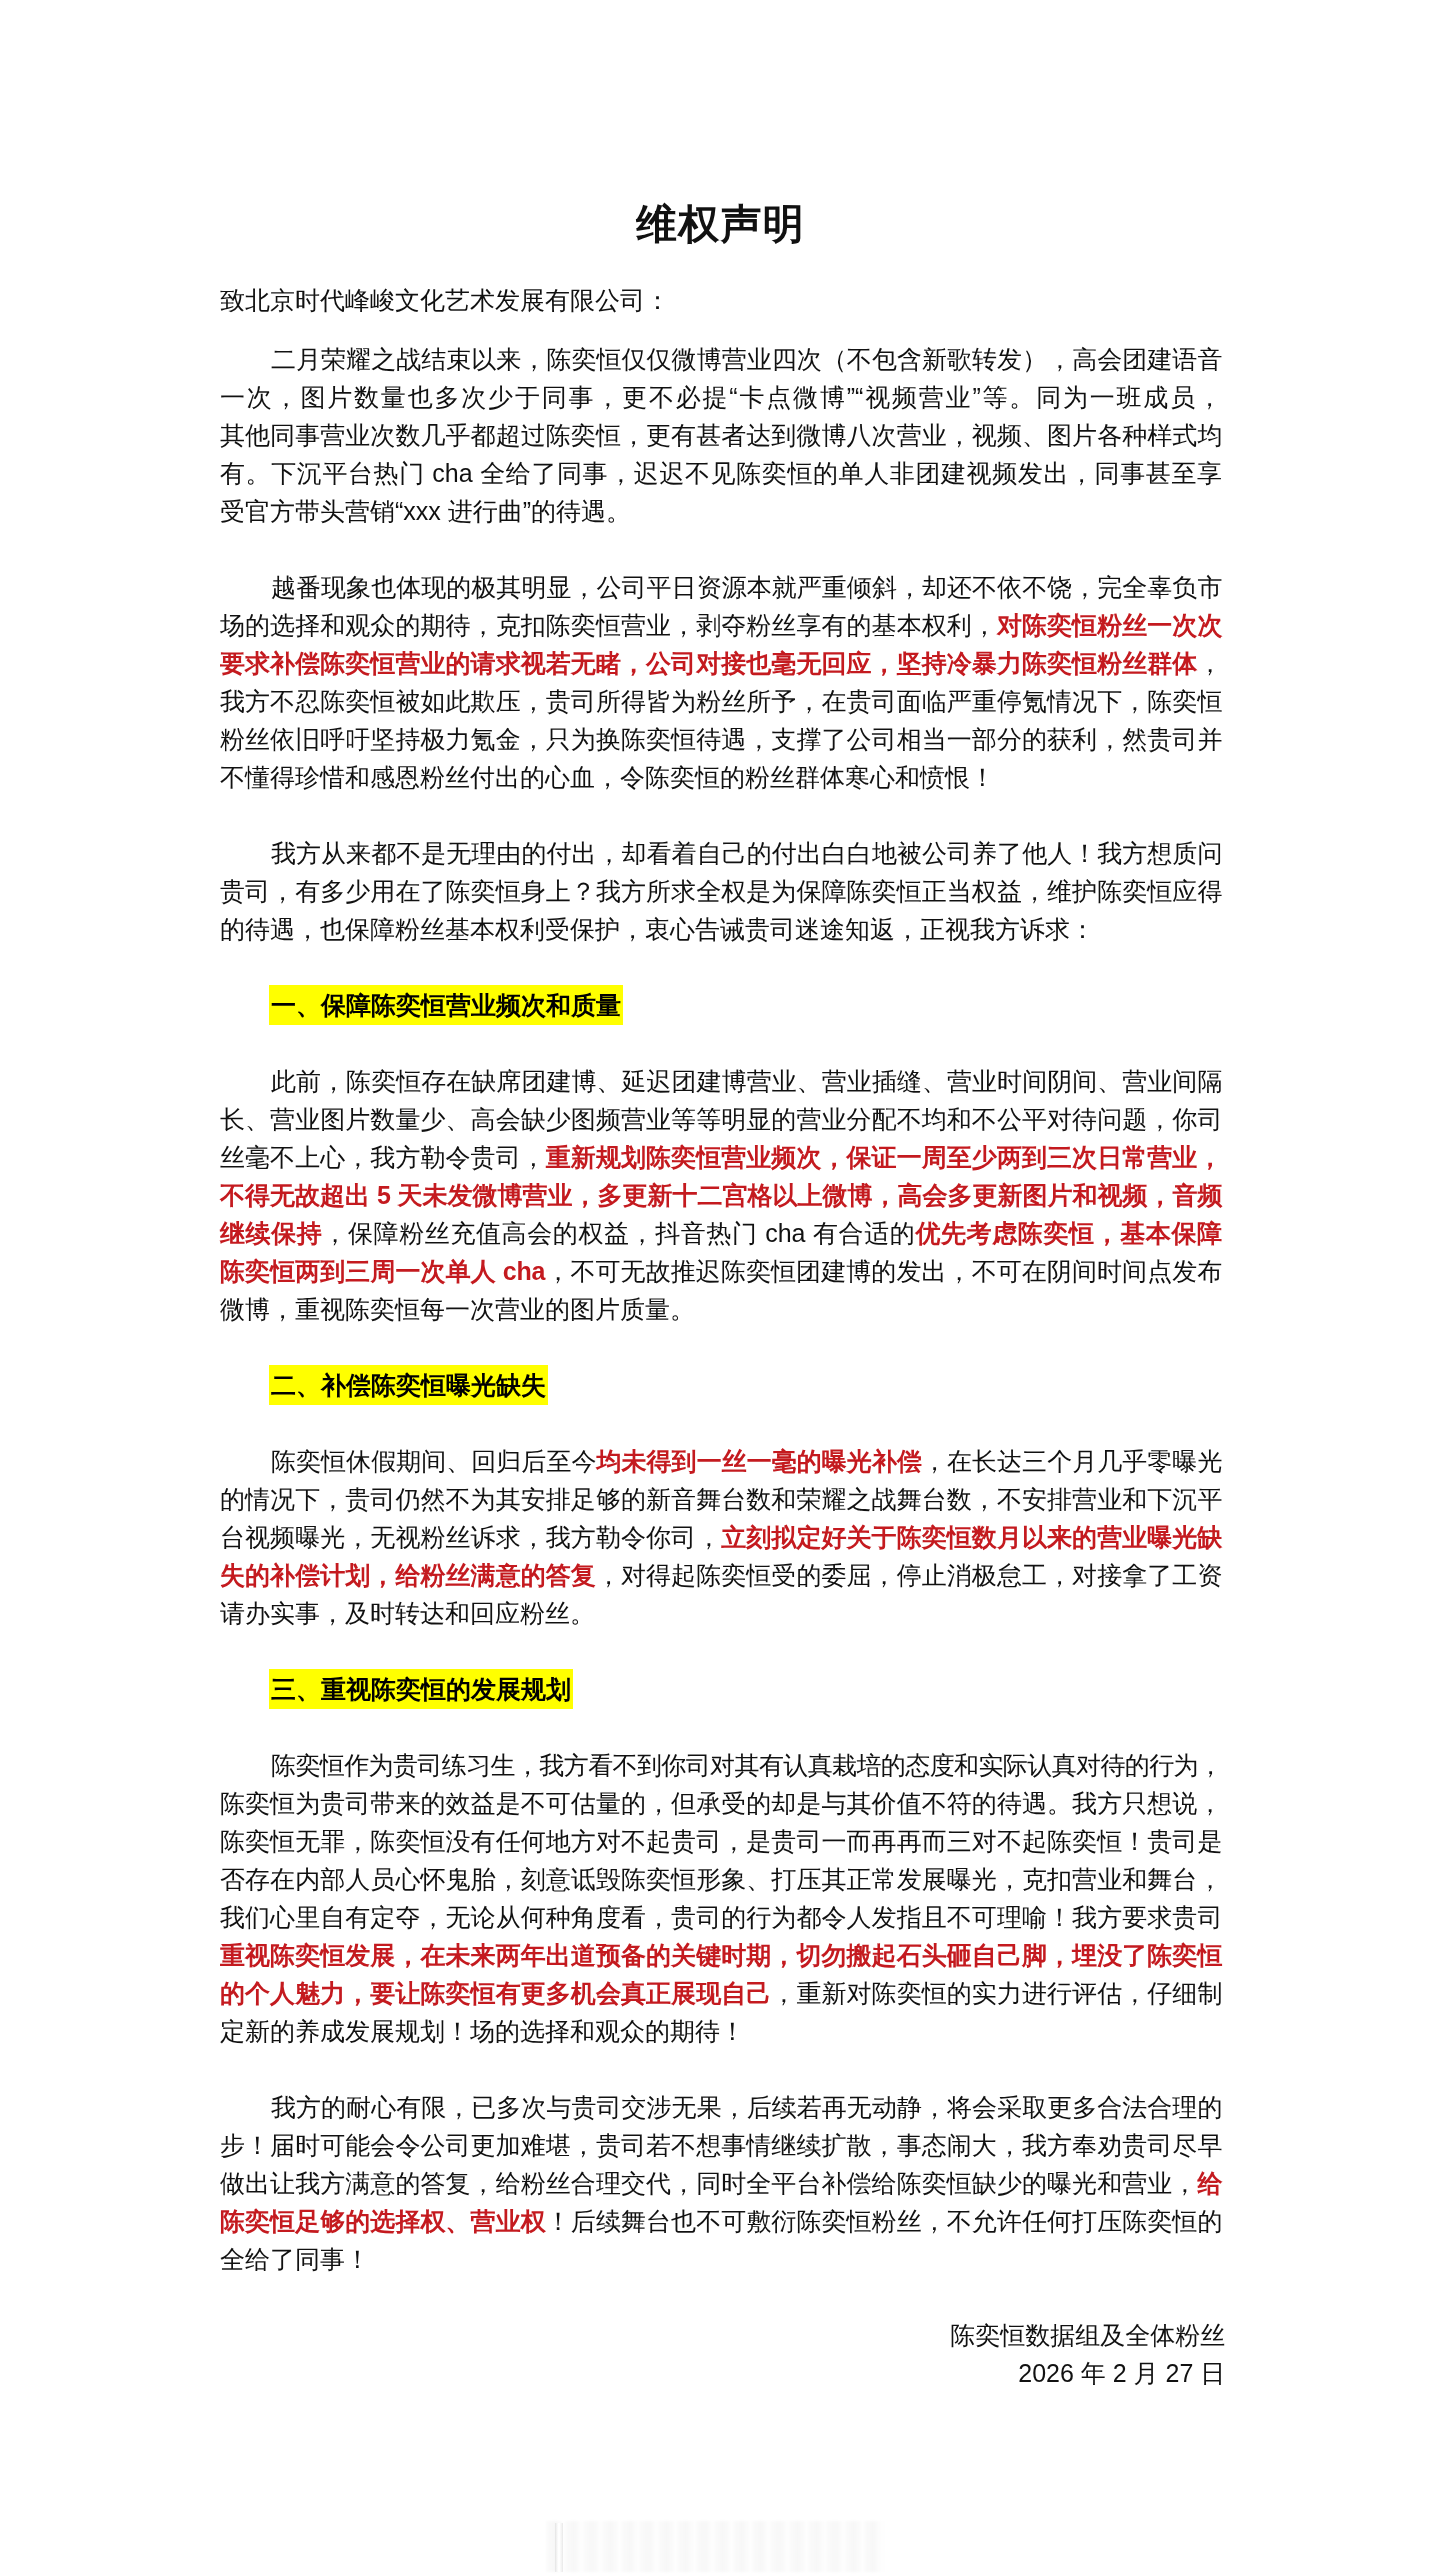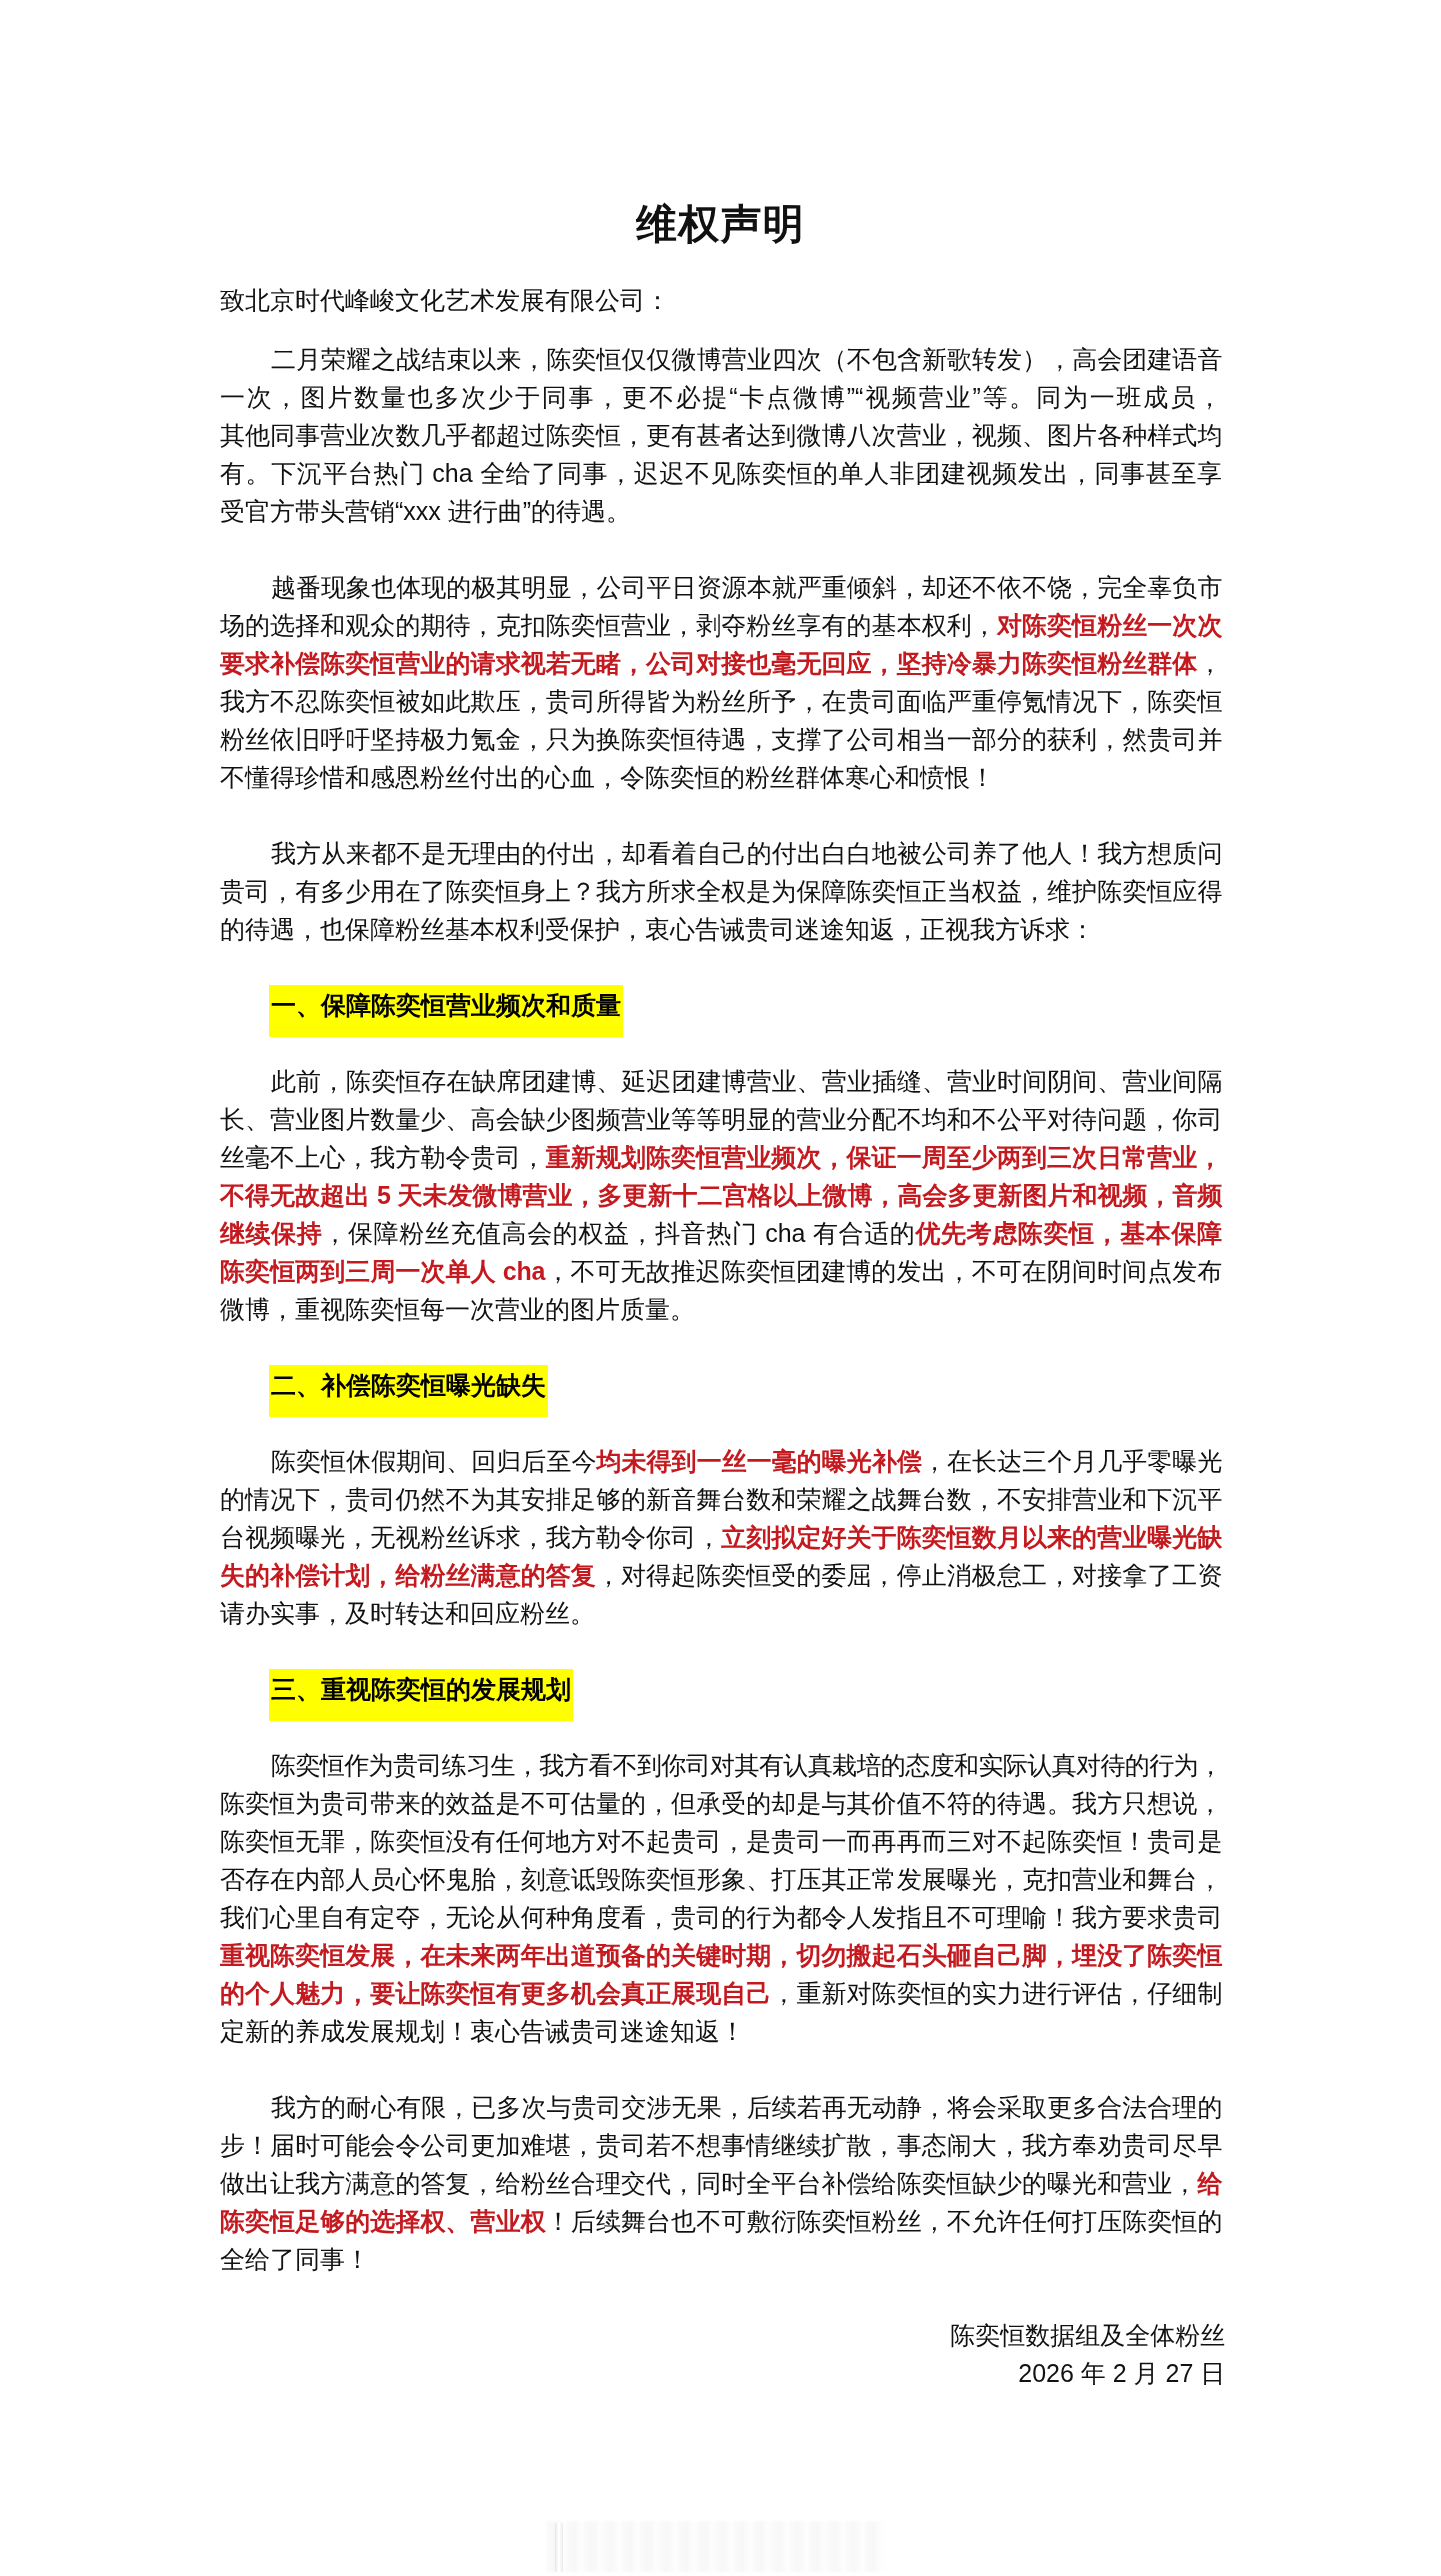--- a/index.html
+++ b/index.html
@@ -50,21 +50,21 @@
       text-justify: inter-character;
     }
     .line.indent { padding-left: 51px; }
     .line.last { text-align: left; text-align-last: left; }
     .gap { height: 38px; }
     .heading-row { position: relative; height: 38px; }
     .heading {
       position: absolute;
       left: 49px;
       top: -1.2px;
-      height: 52px;
+      height: 40px;
       line-height: 40px;
       padding: 0 2px;
       background: #ffff00;
       font-size: 25px;
       font-weight: bold;
       color: #000000;
       white-space: nowrap;
     }
     .red { color: #c41a1f; font-weight: bold; }
     .sig-row {
@@ -157,21 +157,21 @@
       </div>
       <div class="gap"></div>
       <div class="paragraph">
         <div class="line indent" style="letter-spacing: -1px;"><span>陈奕恒作为贵司练习生，我方看不到你司对其有认真栽培的态度和实际认真对待的行为，</span></div>
         <div class="line" style="letter-spacing: -0.4px;"><span>陈奕恒为贵司带来的效益是不可估量的，但承受的却是与其价值不符的待遇。我方只想说，</span></div>
         <div class="line" style="letter-spacing: -0.4px;"><span>陈奕恒无罪，陈奕恒没有任何地方对不起贵司，是贵司一而再再而三对不起陈奕恒！贵司是</span></div>
         <div class="line" style="letter-spacing: -0.4px;"><span>否存在内部人员心怀鬼胎，刻意诋毁陈奕恒形象、打压其正常发展曝光，克扣营业和舞台，</span></div>
         <div class="line" style="letter-spacing: -0.4px;"><span>我们心里自有定夺，无论从何种角度看，贵司的行为都令人发指且不可理喻！我方要求贵司</span></div>
         <div class="line" style="letter-spacing: -0.4px;"><span class="red">重视陈奕恒发展，在未来两年出道预备的关键时期，切勿搬起石头砸自己脚，埋没了陈奕恒</span></div>
         <div class="line" style="letter-spacing: -0.4px;"><span class="red">的个人魅力，要让陈奕恒有更多机会真正展现自己</span><span>，重新对陈奕恒的实力进行评估，仔细制</span></div>
-        <div class="line last" style=""><span>定新的养成发展规划！衷心告诫贵司迷途知返！</span></div>
+        <div class="line last" style=""><span>定新的养成发展规划！场的选择和观众的期待！</span></div>
       </div>
       <div class="gap"></div>
       <div class="paragraph">
         <div class="line indent" style="letter-spacing: -0.4px;"><span>我方的耐心有限，已多次与贵司交涉无果，后续若再无动静，将会采取更多合法合理的</span></div>
         <div class="line" style="letter-spacing: -0.4px;"><span>步！届时可能会令公司更加难堪，贵司若不想事情继续扩散，事态闹大，我方奉劝贵司尽早</span></div>
         <div class="line" style="letter-spacing: -0.4px;"><span>做出让我方满意的答复，给粉丝合理交代，同时全平台补偿给陈奕恒缺少的曝光和营业，</span><span class="red">给</span></div>
         <div class="line" style="letter-spacing: -0.4px;"><span class="red">陈奕恒足够的选择权、营业权</span><span>！后续舞台也不可敷衍陈奕恒粉丝，不允许任何打压陈奕恒的</span></div>
         <div class="line last" style=""><span>全给了同事！</span></div>
       </div>
       <div class="gap"></div>

